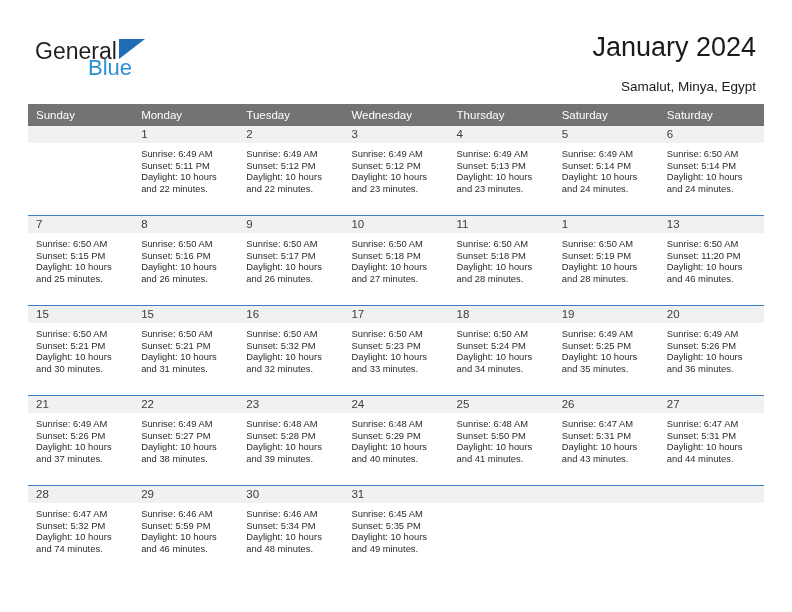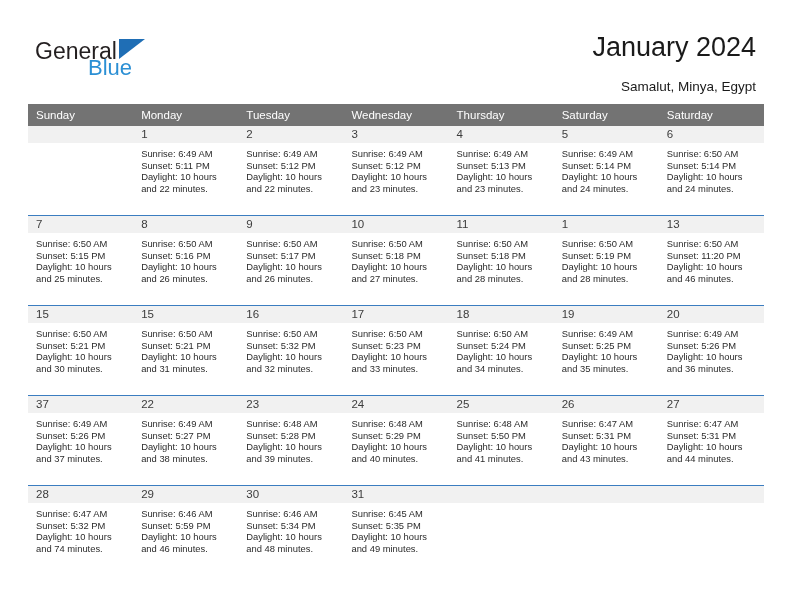--- a/index.html
+++ b/index.html
@@ -400,21 +400,21 @@
                   <div>Sunset: 5:26 PM</div>
                   <div>Daylight: 10 hours</div>
                   <div>and 36 minutes.</div>
                 </div>
               </div>
             </td>
           </tr>
           <tr>
             <td>
               <div class="cell">
-                <div class="daynum">37</div>
+                <div class="daynum">21</div>
                 <div class="info">
                   <div>Sunrise: 6:49 AM</div>
                   <div>Sunset: 5:26 PM</div>
                   <div>Daylight: 10 hours</div>
                   <div>and 37 minutes.</div>
                 </div>
               </div>
             </td>
             <td>
               <div class="cell">

